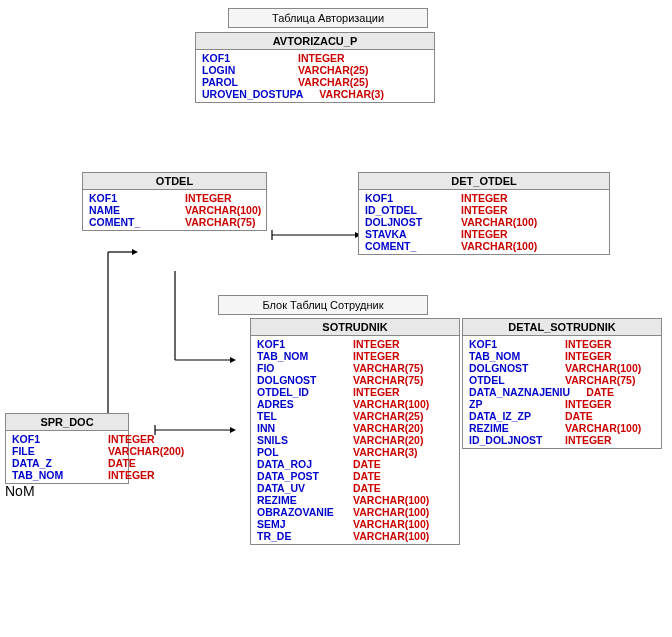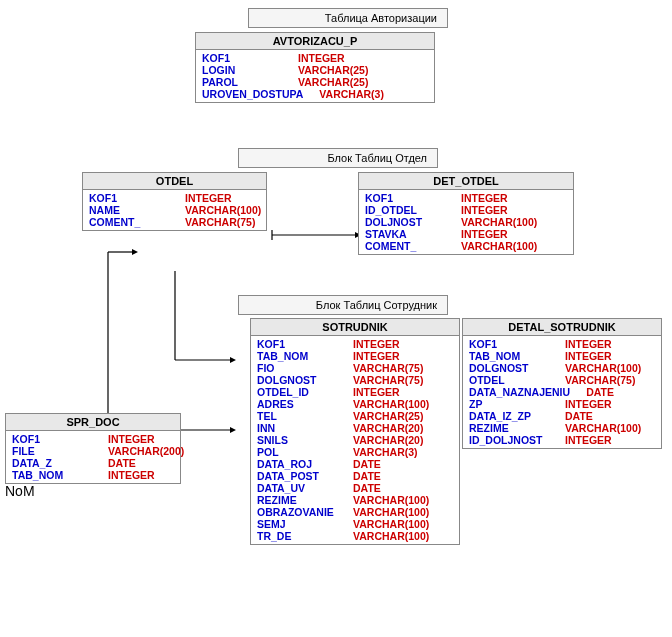--- a/index.html
+++ b/index.html
@@ -56,22 +56,21 @@
       color: #cc0000;
       font-size: 10.5px;
     }
 
     .label-box {
       position: absolute;
       border: 1px solid #888;
       background: #f5f5f5;
       padding: 3px 10px;
       font-size: 11px;
-      text-align: right;
-      margin-left: 20px;
+      text-align: center;
     }
 
     svg.arrows {
       position: absolute;
       top: 0;
       left: 0;
       width: 672px;
       height: 637px;
       pointer-events: none;
     }
@@ -128,41 +127,40 @@
         <span class="col-name">PAROL</span>
         <span class="col-type">VARCHAR(25)</span>
       </div>
       <div class="table-row">
         <span class="col-name">UROVEN_DOSTUPA</span>
         <span class="col-type">VARCHAR(3)</span>
       </div>
     </div>
   </div>
 
-  <div class="label-box" style="left:218px; top:148px; width:200px;">Блок Таблиц Отдел</div>
 
   <div class="table-box" style="left:82px; top:172px; width:185px;">
     <div class="table-header">OTDEL</div>
     <div class="table-body">
       <div class="table-row">
         <span class="col-name">KOF1</span>
         <span class="col-type">INTEGER</span>
       </div>
       <div class="table-row">
         <span class="col-name">NAME</span>
         <span class="col-type">VARCHAR(100)</span>
       </div>
       <div class="table-row">
         <span class="col-name">COMENT_</span>
         <span class="col-type">VARCHAR(75)</span>
       </div>
     </div>
   </div>
 
-  <div class="table-box" style="left:358px; top:172px; width:216px;">
+  <div class="table-box" style="left:358px; top:172px; width:252px;">
     <div class="table-header">DET_OTDEL</div>
     <div class="table-body">
       <div class="table-row">
         <span class="col-name">KOF1</span>
         <span class="col-type">INTEGER</span>
       </div>
       <div class="table-row">
         <span class="col-name">ID_OTDEL</span>
         <span class="col-type">INTEGER</span>
       </div>
@@ -292,21 +290,21 @@
         <span class="col-name">REZIME</span>
         <span class="col-type">VARCHAR(100)</span>
       </div>
       <div class="table-row">
         <span class="col-name">ID_DOLJNOST</span>
         <span class="col-type">INTEGER</span>
       </div>
     </div>
   </div>
 
-  <div class="table-box" style="left:5px; top:413px; width:176px;">
+  <div class="table-box" style="left:5px; top:413px; width:124px;">
     <div class="table-header">SPR_DOC</div>
     <div class="table-body">
       <div class="table-row">
         <span class="col-name">KOF1</span>
         <span class="col-type">INTEGER</span>
       </div>
       <div class="table-row">
         <span class="col-name">FILE</span>
         <span class="col-type">VARCHAR(200)</span>
       </div>

